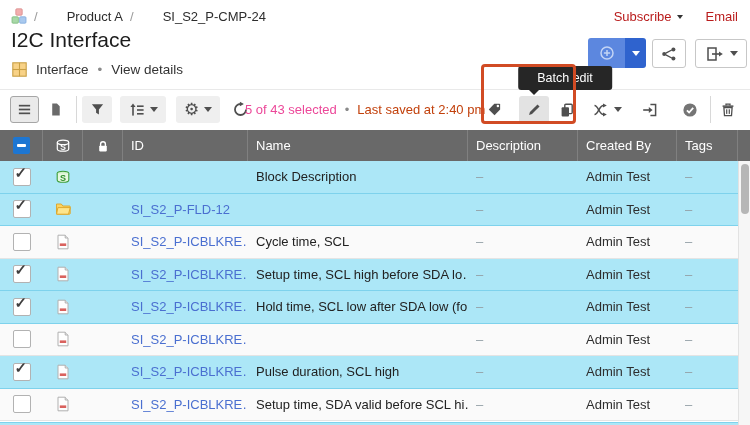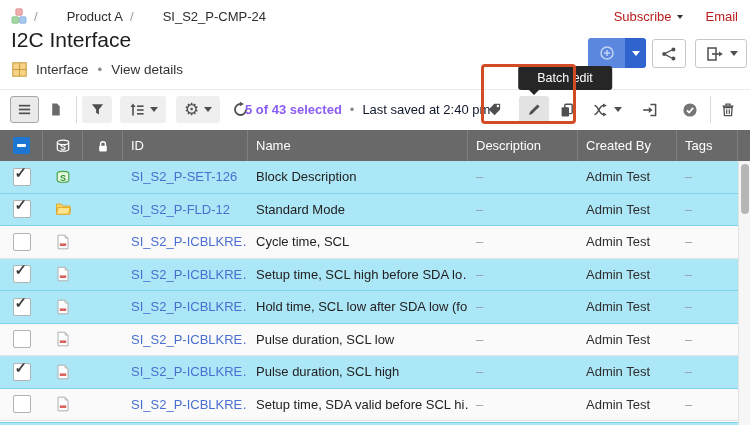--- a/index.html
+++ b/index.html
@@ -36,22 +36,22 @@
   
   .toolbar{position:absolute;left:0;top:94px;width:750px;height:32px;}
   .seg{position:absolute;left:10px;top:2px;display:flex;gap:2px;}
   .seg-btn{width:29px;height:27px;display:flex;align-items:center;justify-content:center;border-radius:3px;box-sizing:border-box;cursor:pointer;}
   .seg-btn.active{background:#eaeaea;border:1px solid #a6a6a6;}
   .tb-div{position:absolute;top:2px;width:1px;height:27px;background:#d8d8d8;}
   .tb-btn{position:absolute;top:2px;height:27px;border-radius:3px;background:#efefef;
           display:flex;align-items:center;justify-content:center;gap:5px;cursor:pointer;}
   .tb-ico{position:absolute;top:2px;width:28px;height:27px;border-radius:3px;display:flex;align-items:center;justify-content:center;cursor:pointer;}
   .status{position:absolute;left:245px;top:0;height:31px;display:flex;align-items:center;gap:8px;font-size:13px;}
-  .status-sel{color:#8b5cf6;font-weight:bold;}
-  .status-saved{color:#0f172a;}
+  .status-sel{color:#ec4899;font-weight:normal;}
+  .status-saved{color:#c2410c;}
   .gear-glyph{font-size:17px;color:#4f4f4f;line-height:1;}
 
   
   .tooltip{position:absolute;left:531px;top:66px;transform:translateX(-50%);height:24px;line-height:24px;
            background:#262626;color:#fff;font-size:12.5px;padding:0 19px;border-radius:3px;white-space:nowrap;z-index:6;margin-left:34px;}
   .tooltip-arrow{position:absolute;left:528px;top:89px;width:0;height:0;z-index:6;
            border-left:6px solid transparent;border-right:6px solid transparent;border-top:6px solid #262626;}
   .annotation{position:absolute;left:481px;top:64px;width:95px;height:60px;border:3px solid #d14b24;border-radius:4px;
            box-sizing:border-box;z-index:7;pointer-events:none;}
 
@@ -321,21 +321,20 @@
     <div class="cell c-type">
       <span class="icon-slot set-icon">
         <svg class="svg-set" width="16" height="16" viewBox="0 0 16 16">
           <ellipse cx="8" cy="4.6" rx="5.8" ry="2.3" fill="#cdeec6" stroke="#3f9e3a" stroke-width="1.1"></ellipse>
           <path d="M2.2,4.6 V10.9 a5.8,2.3 0 0 0 11.6,0 V4.6" fill="#e7f8e2" stroke="#3f9e3a" stroke-width="1.1"></path>
           <text x="8" y="12.4" font-size="9" font-weight="bold" fill="#2e8f2b" text-anchor="middle" font-family="Liberation Sans, sans-serif">S</text>
         </svg>
 
       </span>
     </div>
-    <div class="cell c-id">SI_S2_P-SET-126</div>
     <div class="cell c-name">Block Description</div>
     <div class="cell c-desc">–</div>
     <div class="cell c-created">Admin Test</div>
     <div class="cell c-tags">–</div>
   </div>
       <div class="row selected">
     <div class="cell c-check">
       <span class="cb checked">
         <span class="mark">✓</span>
       </span>
@@ -344,21 +343,20 @@
       <span class="icon-slot folder-icon">
 
         <svg class="svg-folder" width="16" height="16" viewBox="0 0 16 16">
           <path d="M1.5,3 h4.8 l1.5,2 h6.7 a0.7,0.7 0 0 1 0.7,0.7 V12.5 a0.7,0.7 0 0 1 -0.7,0.7 H2.2 a0.7,0.7 0 0 1 -0.7,-0.7 Z" fill="#fcd462" stroke="#dba427" stroke-width="0.9"></path>
           <path d="M2.9,6.6 h12.3 l-1.7,6.6 H1.6 Z" fill="#fde58d" stroke="#dba427" stroke-width="0.9"></path>
         </svg>
 
       </span>
     </div>
     <div class="cell c-id">SI_S2_P-FLD-12</div>
-    <div class="cell c-name">Standard Mode</div>
     <div class="cell c-desc">–</div>
     <div class="cell c-created">Admin Test</div>
     <div class="cell c-tags">–</div>
   </div>
       <div class="row">
     <div class="cell c-check">
       <span class="cb">
         
       </span>
     </div>
@@ -432,21 +430,20 @@
       <span class="icon-slot requirement-icon">
 
         <svg class="svg-doc" width="16" height="16" viewBox="0 0 16 16">
           <path d="M3,1.2 h7.2 l2.8,2.8 v10.8 H3 Z" fill="#fefefe" stroke="#b0b0b0" stroke-width="1"></path>
           <path d="M10.2,1.2 v2.8 h2.8" fill="#ececec" stroke="#b0b0b0" stroke-width="1"></path>
           <rect x="4.8" y="9.4" width="6.4" height="2.6" fill="#d9625e"></rect>
         </svg>
       </span>
     </div>
     <div class="cell c-id">SI_S2_P-ICBLKRE…</div>
-    <div class="cell c-name">Pulse duration, SCL low</div>
     <div class="cell c-desc">–</div>
     <div class="cell c-created">Admin Test</div>
     <div class="cell c-tags">–</div>
   </div>
       <div class="row selected">
     <div class="cell c-check">
       <span class="cb checked">
         <span class="mark">✓</span>
       </span>
     </div>

